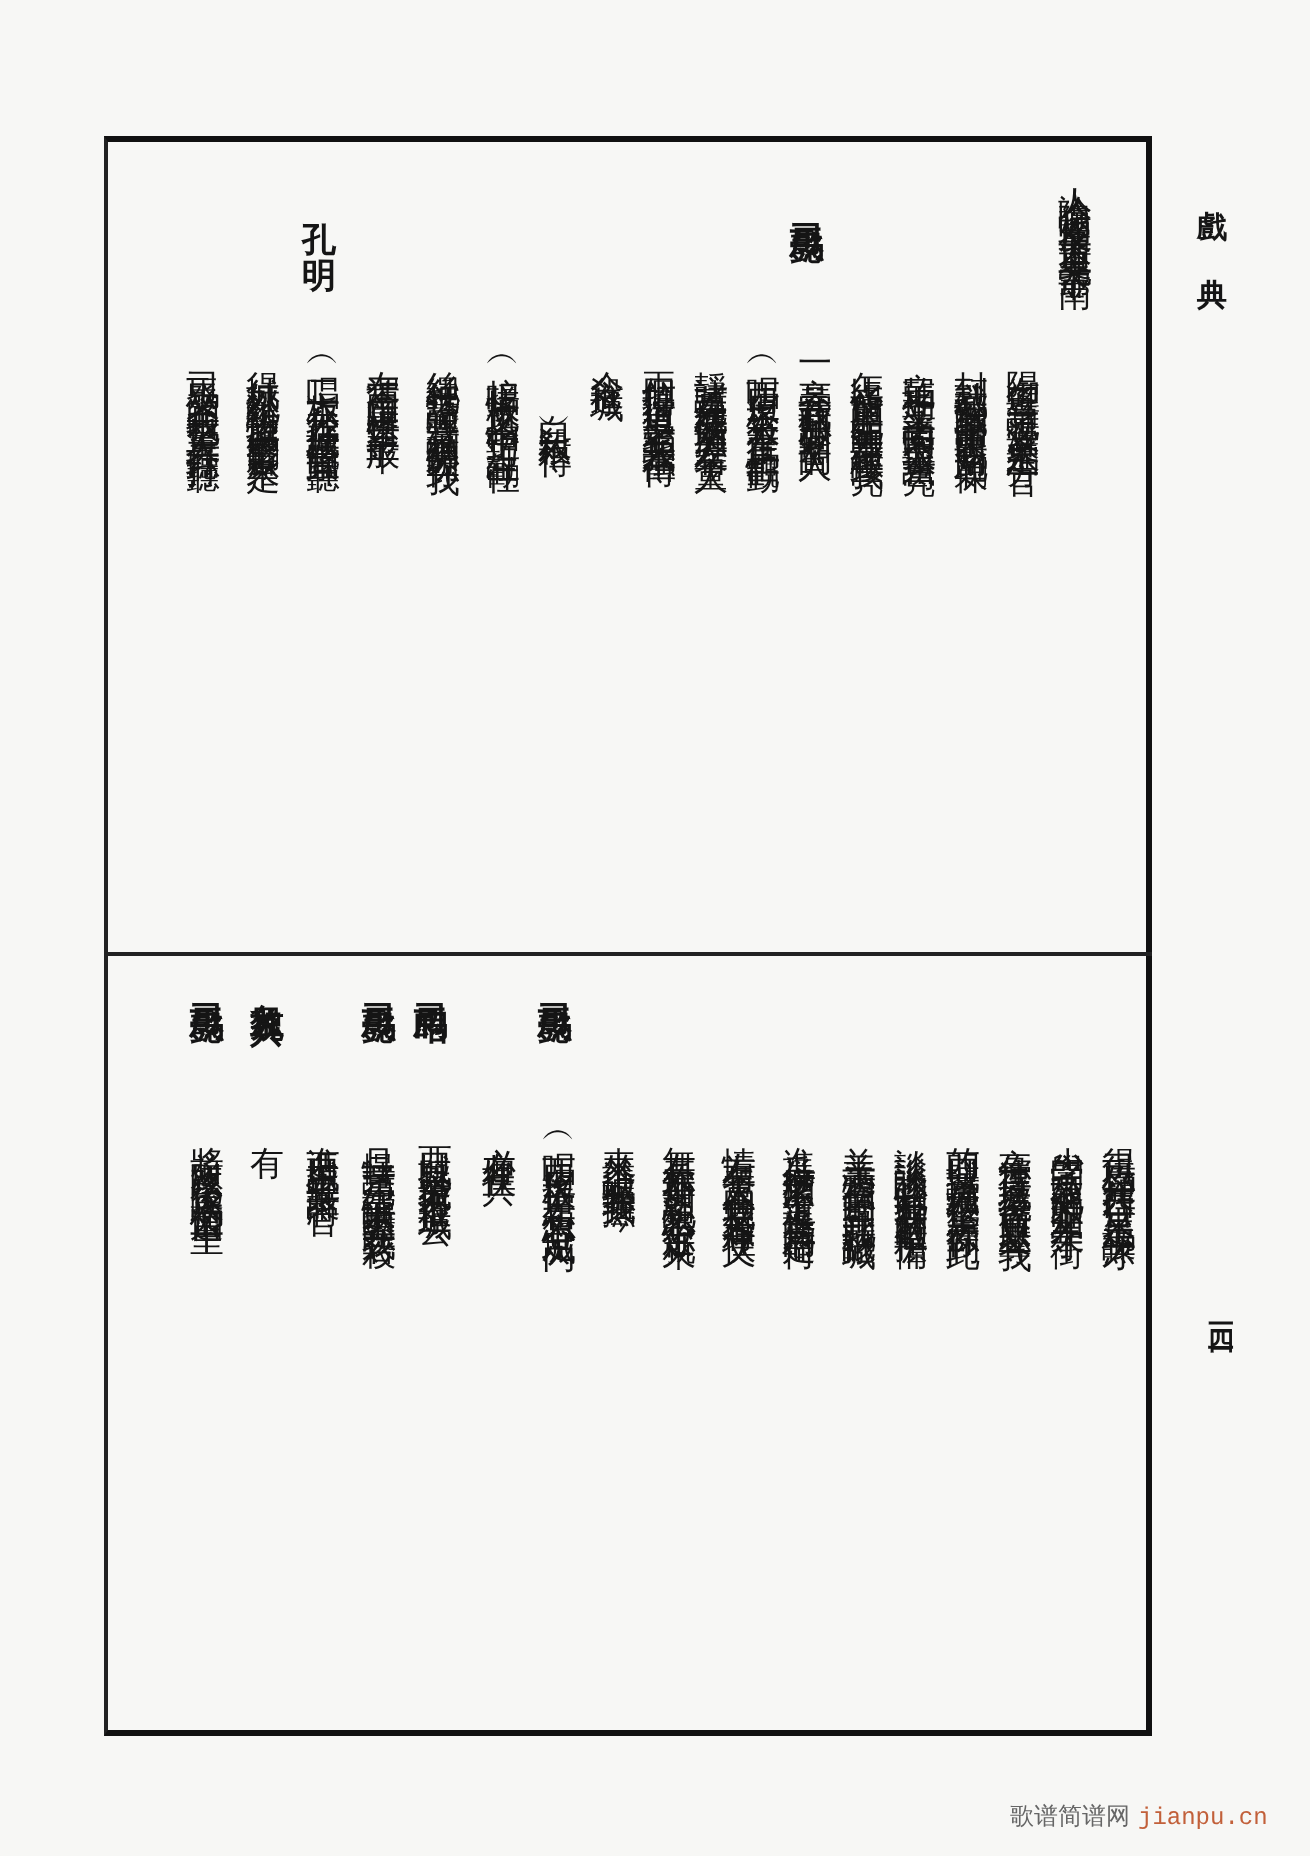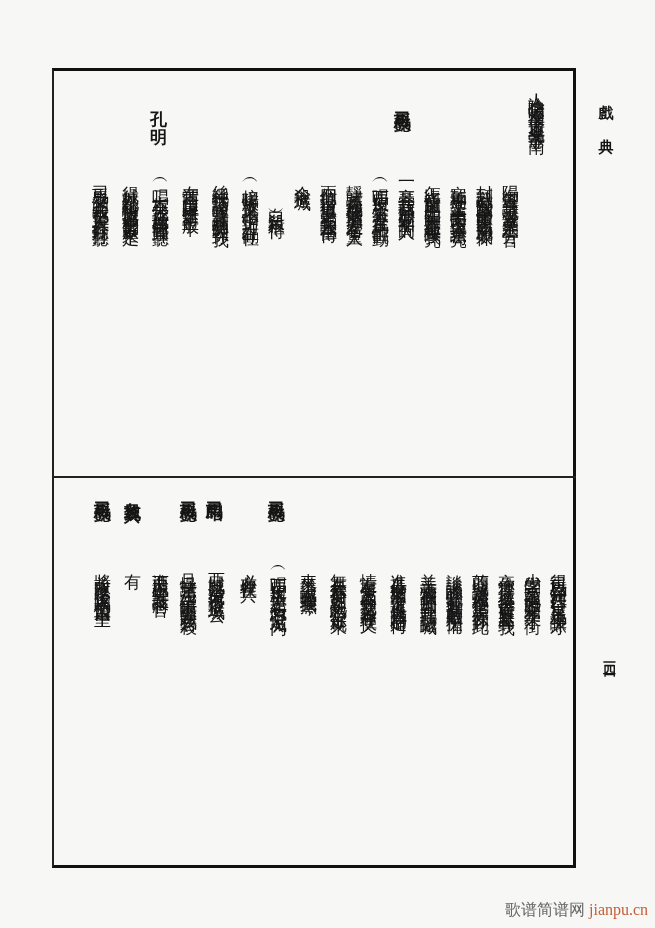--- a/index.html
+++ b/index.html
@@ -22,22 +22,22 @@
   .speaker { font-weight:bold; font-size:17px; letter-spacing:2px; }
   .side-title {
     position:absolute; left:596px; top:93px; writing-mode:vertical-rl;
     text-orientation:upright; font-size:15px; font-weight:bold; letter-spacing:34px;
   }
   .page-no {
     position:absolute; left:600px; top:655px; writing-mode:vertical-rl;
     text-orientation:upright; font-size:13px; font-weight:bold; letter-spacing:0px;
   }
   .watermark {
-    position:absolute; left:505px; top:900px; font-size:16px; color:#666;
-    font-family:Liberation Serif, serif;
+    position:absolute; left:505px; top:900px; font-size:12px; color:#666;
+    font-family:Liberation Mono, monospace;
   }
   .watermark .latin { color:#c2603a; margin-left:4px; }
 </style>
 </head>
 <body>
 
 <div class="frame"></div>
 <div class="divider"></div>
 
 <div class="side-title">戲典</div>

